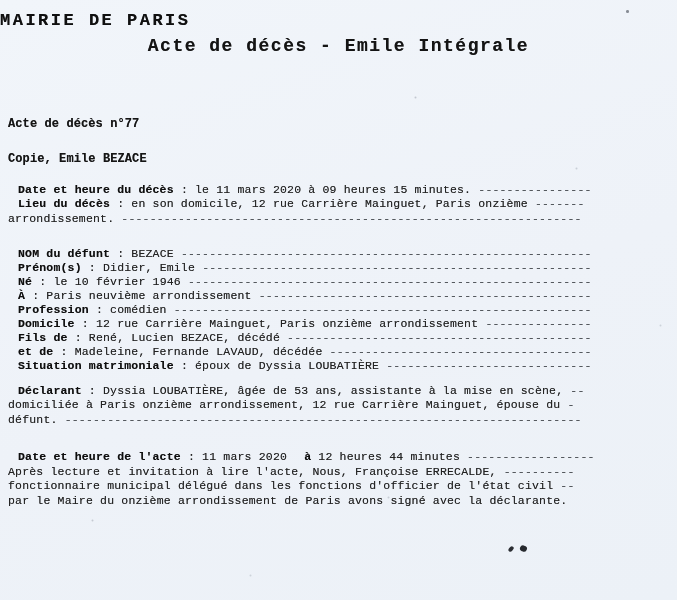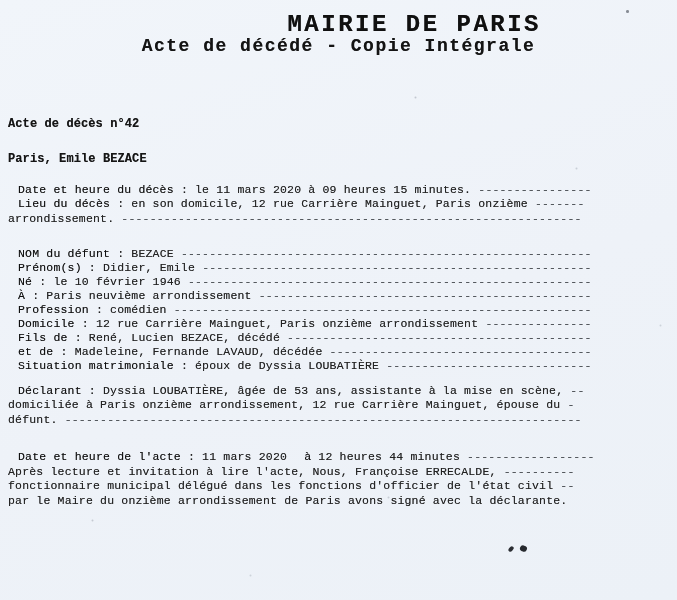--- a/index.html
+++ b/index.html
@@ -7,25 +7,25 @@
     width: 677px; height: 600px;
     font-family: "Liberation Mono", "DejaVu Sans Mono", monospace;
     overflow: hidden;
   }
   .page {
     position: relative;
     width: 677px; height: 600px;
     background: linear-gradient(160deg, #f1f5fa 0%, #eef2f8 55%, #ecf1f7 100%);
     color: #1c1c1c;
   }
-  .b { font-weight: normal; padding-left: 10px; }
+  .b { font-weight: bold; padding-left: 10px; }
   .h1 {
     position: absolute; top: 11px; left: 0; width: 541px;
-    text-align: right;
-    font-size: 24px; font-weight: bold; letter-spacing: 2.5px;
+    text-align: left;
+    font-size: 17px; font-weight: bold; letter-spacing: 2.5px;
     color: #101010; text-shadow: 0 0 0.6px rgba(10,10,10,.6);
     white-space: pre;
   }
   .h2 {
     position: absolute; top: 36px; left: 0; width: 677px;
     text-align: center;
     font-size: 18px; font-weight: bold; letter-spacing: 1.5px;
     color: #141414; text-shadow: 0 0 0.5px rgba(10,10,10,.55);
     white-space: pre;
   }
@@ -75,24 +75,24 @@
       250px 575px 0 0.5px rgba(90,100,115,.22);
     border-radius: 50%;
   }
 </style>
 </head>
 <body>
 
 <div class="page">
 
   <div class="h1">MAIRIE DE PARIS</div>
-  <div class="h2">Acte de décédé - Copie Intégrale</div>
+  <div class="h2">Acte de décès - Emile Intégrale</div>
 
-  <div class="actnum">Acte de décès n°42</div>
-  <div class="dname">Paris, Emile BEZACE</div>
+  <div class="actnum">Acte de décès n°77</div>
+  <div class="dname">Copie, Emile BEZACE</div>
 
   <div class="para p1"><div class="line"><span class="b">Date et heure du décès</span><span> : le 11 mars 2020 à 09 heures 15 minutes. </span><span class="dim">----------------</span></div><div class="line"><span class="b">Lieu du décès</span><span> : en son domicile, 12 rue Carrière Mainguet, Paris onzième </span><span class="dim">-------</span></div><div class="line"><span>arrondissement. </span><span class="dim">-----------------------------------------------------------------</span></div></div>
   <div class="para p2"><div class="line"><span class="b">NOM du défunt</span><span> : BEZACE </span><span class="dim">----------------------------------------------------------</span></div><div class="line"><span class="b">Prénom(s)</span><span> : Didier, Emile </span><span class="dim">-------------------------------------------------------</span></div><div class="line"><span class="b">Né</span><span> : le 10 février 1946 </span><span class="dim">---------------------------------------------------------</span></div><div class="line"><span class="b">À</span><span> : Paris neuvième arrondissement </span><span class="dim">-----------------------------------------------</span></div><div class="line"><span class="b">Profession</span><span> : comédien </span><span class="dim">-----------------------------------------------------------</span></div><div class="line"><span class="b">Domicile</span><span> : 12 rue Carrière Mainguet, Paris onzième arrondissement </span><span class="dim">---------------</span></div><div class="line"><span class="b">Fils de</span><span> : René, Lucien BEZACE, décédé </span><span class="dim">-------------------------------------------</span></div><div class="line"><span class="b">et de</span><span> : Madeleine, Fernande LAVAUD, décédée </span><span class="dim">-------------------------------------</span></div><div class="line"><span class="b">Situation matrimoniale</span><span> : époux de Dyssia LOUBATIÈRE </span><span class="dim">-----------------------------</span></div></div>
   <div class="para p3"><div class="line"><span class="b">Déclarant</span><span> : Dyssia LOUBATIÈRE, âgée de 53 ans, assistante à la mise en scène, </span><span class="dim">--</span></div><div class="line"><span>domiciliée à Paris onzième arrondissement, 12 rue Carrière Mainguet, épouse du </span><span class="dim">-</span></div><div class="line"><span>défunt. </span><span class="dim">-------------------------------------------------------------------------</span></div></div>
   <div class="para p4"><div class="line"><span class="b">Date et heure de l'acte</span><span> : 11 mars 2020 </span><span class="b">à</span><span> 12 heures 44 minutes </span><span class="dim">------------------</span></div><div class="line"><span>Après lecture et invitation à lire l'acte, Nous, Françoise ERRECALDE, </span><span class="dim">----------</span></div><div class="line"><span>fonctionnaire municipal délégué dans les fonctions d'officier de l'état civil </span><span class="dim">--</span></div><div class="line"><span>par le Maire du onzième arrondissement de Paris avons signé avec la déclarante.</span></div></div>
 
   <div class="inkmark"></div>
   <div class="specks"></div>
 
   <div class="footer">

